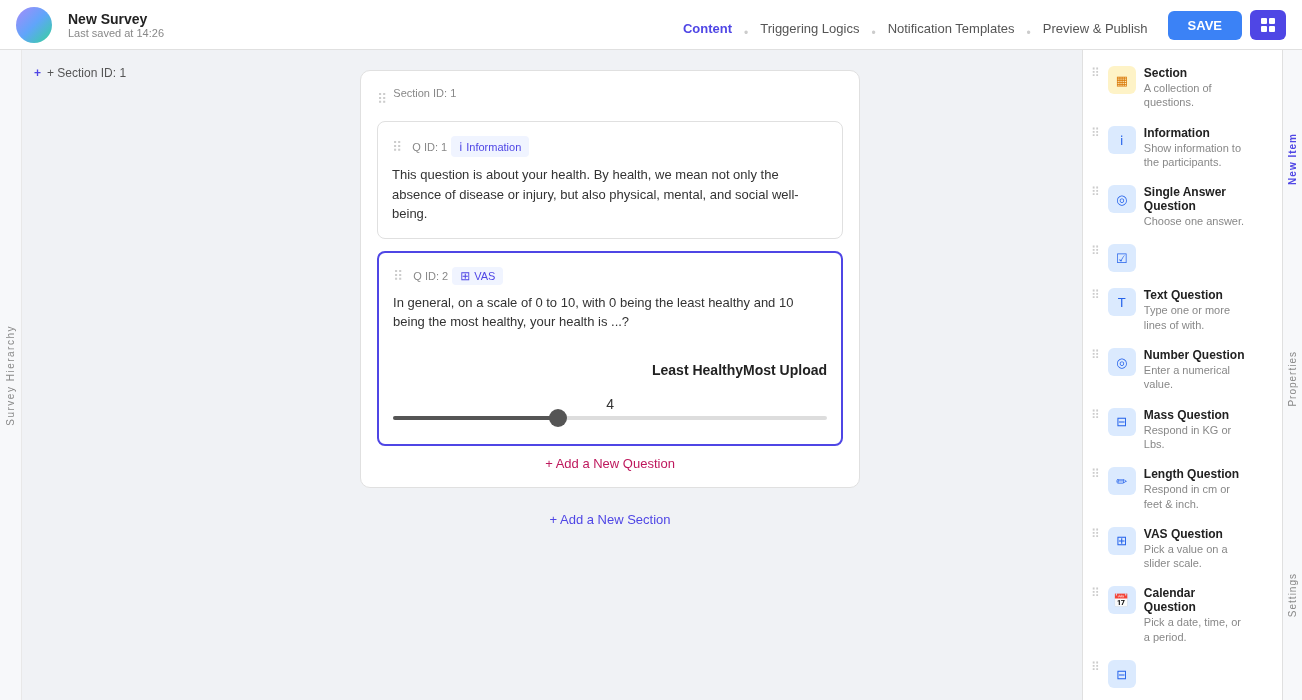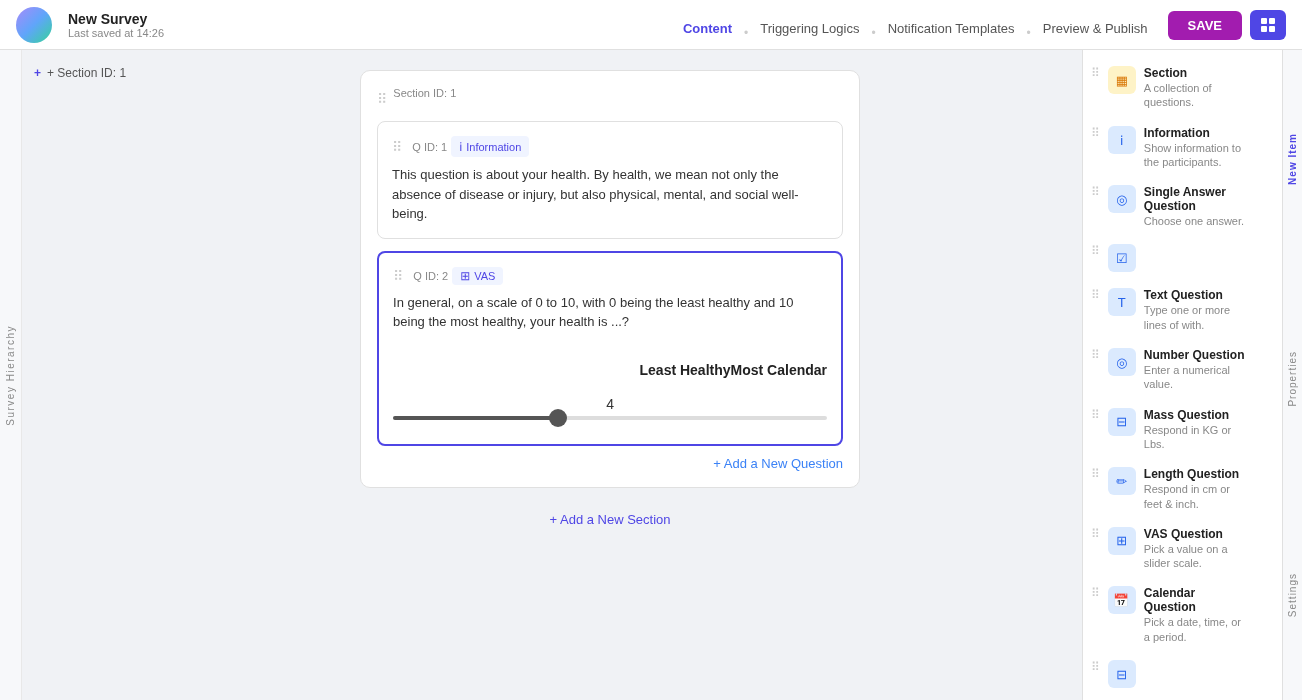--- a/index.html
+++ b/index.html
@@ -8,21 +8,21 @@
     
     .header { display: flex; align-items: center; background: #fff; height: 50px; padding: 0 16px; border-bottom: 1px solid #e0e0e0; flex-shrink: 0; gap: 16px; }
     .header-logo { width: 36px; height: 36px; border-radius: 50%; background: linear-gradient(135deg, #a78bfa, #60a5fa, #34d399); flex-shrink: 0; }
     .header-title-area { display: flex; flex-direction: column; }
     .header-title { font-size: 14px; font-weight: 600; color: #222; }
     .header-subtitle { font-size: 11px; color: #888; }
     .header-nav { display: flex; align-items: flex-end; gap: 4px; margin-left: auto; }
     .nav-item { font-size: 13px; color: #555; padding: 4px 8px; cursor: pointer; }
     .nav-item.active { color: #4f46e5; font-weight: 600; }
     .nav-separator { color: #ccc; font-size: 12px; }
-    .save-btn { background: #a21caf; color: #fff; border: none; border-radius: 6px; padding: 7px 20px; font-size: 13px; font-weight: 600; cursor: pointer; margin-left: 8px; }
+    .save-btn { background: #3b82f6; color: #fff; border: none; border-radius: 6px; padding: 7px 20px; font-size: 13px; font-weight: 600; cursor: pointer; margin-left: 8px; }
     .grid-icon-btn { background: #4f46e5; border: none; border-radius: 6px; padding: 7px 10px; cursor: pointer; margin-left: 4px; display: flex; align-items: center; justify-content: center; }
 
     
     .main { display: flex; flex: 1; overflow: hidden; }
     .sidebar-section-item { display: flex; align-items: center; gap: 6px; font-size: 12px; color: #555; padding: 4px 0; cursor: pointer; }
 
     
     .center { flex: 1; overflow-y: auto; padding: 20px 30px; display: flex; flex-direction: column; align-items: center; }
 
     
@@ -41,21 +41,21 @@
     
     .vas-labels { display: flex; justify-content: flex-end; margin-top: 30px; margin-bottom: 8px; }
     .vas-label { font-size: 14px; font-weight: 700; color: #222; }
     .slider-container { position: relative; padding: 10px 0; }
     .slider-value { text-align: center; font-size: 14px; color: #333; margin-bottom: 4px; }
     .slider-track { width: 100%; height: 4px; background: #ddd; border-radius: 2px; position: relative; }
     .slider-fill { height: 4px; background: #555; border-radius: 2px; width: 38%; }
     .slider-thumb { width: 18px; height: 18px; background: #555; border-radius: 50%; position: absolute; top: -7px; left: calc(38% - 9px); cursor: pointer; }
 
     
-    .add-link { color: #3b82f6; font-size: 13px; cursor: pointer; text-align: right; margin-top: 8px; }
+    .add-link { color: #be185d; font-size: 13px; cursor: pointer; text-align: center; margin-top: 8px; }
     .add-section-link { color: #4f46e5; font-size: 13px; cursor: pointer; text-align: center; margin-top: 8px; }
 
     
     .right-sidebar { width: 220px; background: #fff; border-left: 1px solid #e0e0e0; display: flex; flex-shrink: 0; position: relative; }
     .right-sidebar-list { flex: 1; overflow-y: auto; padding: 8px 24px 8px 0; margin-right: 20px; }
 
     .sidebar-item { display: flex; align-items: flex-start; gap: 8px; padding: 8px 8px; cursor: pointer; border-radius: 6px; }
     .sidebar-item-icon { width: 28px; height: 28px; border-radius: 6px; display: flex; align-items: center; justify-content: center; flex-shrink: 0; font-size: 13px; }
     .icon-section { background: #fef3c7; color: #d97706; }
     .icon-info { background: #dbeafe; color: #2563eb; }
@@ -152,21 +152,21 @@
           <span class="q-id-label">Q ID: 2</span>
           <div class="q-type-badge">
             <span class="q-type-icon">⊞</span>
             <span>VAS</span>
           </div>
         </div>
         <p class="question-text">In general, on a scale of 0 to 10, with 0 being the least healthy and 10 being the most healthy, your health is ...?</p>
 
         <div class="vas-labels">
           <span class="vas-label">Least Healthy</span>
-          <span class="vas-label">Most Calendar</span>
+          <span class="vas-label">Most Upload</span>
         </div>
         <div class="slider-container">
           <div class="slider-value">4</div>
           <div class="slider-track">
             <div class="slider-fill" style="width:38%;"></div>
             <div class="slider-thumb" style="left:calc(38% - 9px);"></div>
           </div>
         </div>
       </div>
 

